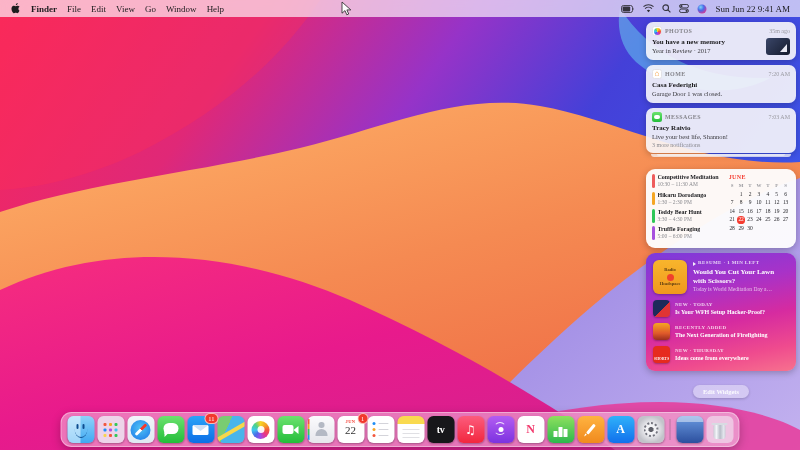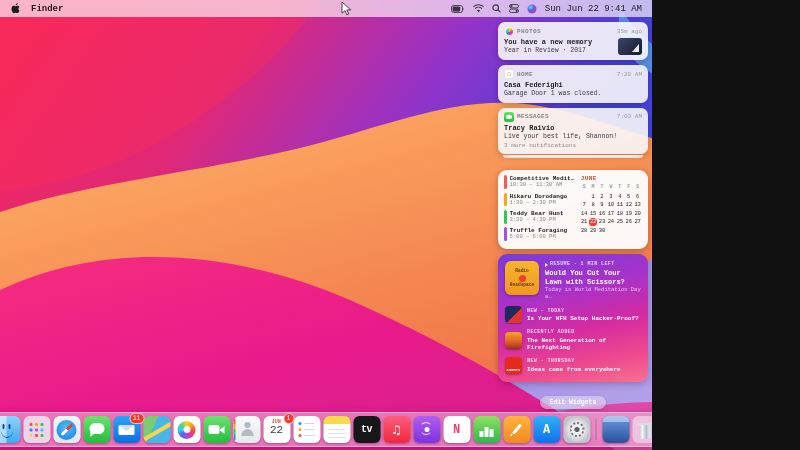--- a/index.html
+++ b/index.html
@@ -1,18 +1,18 @@
 <!DOCTYPE html>
 <html><head>
 <meta charset="utf-8">
 <style>
   html,body{margin:0;padding:0;background:#111;}
   *{box-sizing:border-box;}
-  .screen{position:relative;width:652px;height:450px;overflow:hidden;
-    font-family:Liberation Mono, monospace;-webkit-font-smoothing:antialiased;}
+  .screen{position:relative;width:800px;height:450px;overflow:hidden;
+    font-family:Liberation Serif, serif;-webkit-font-smoothing:antialiased;}
   .wallpaper{position:absolute;inset:0;width:800px;height:450px;display:block;}
 
   
   .menubar{position:absolute;top:0;left:0;right:0;height:17px;
     background:rgba(252,246,252,0.68);backdrop-filter:blur(14px);
     display:flex;align-items:center;justify-content:space-between;
     padding:0 10px;font-size:9px;color:#1c1c1e;}
   .mb-left{display:flex;align-items:center;gap:10px;}
   .apple-wrap{display:flex;align-items:center;}
   .mb-app{font-weight:700;}
@@ -235,20 +235,28 @@
   </svg>
 
   <div class="menubar">
     <div class="mb-left">
       <span class="apple-wrap">
         <svg width="11" height="13" viewBox="0 0 15 17" aria-hidden="true">
             <path fill="#1c1c1e" d="M11.48,8.72c0-1.77,1.45-2.62,1.51-2.66c-0.82-1.2-2.1-1.37-2.56-1.39C9.35,4.56,8.31,5.31,7.76,5.31c-0.55,0-1.4-0.72-2.3-0.7C4.28,4.63,3.18,5.3,2.56,6.36c-1.19,2.06-0.3,5.12,0.85,6.79c0.57,0.82,1.24,1.74,2.12,1.71c0.85-0.03,1.17-0.55,2.2-0.55c1.03,0,1.32,0.55,2.21,0.53c0.91-0.02,1.49-0.83,2.05-1.66c0.65-0.95,0.91-1.87,0.92-1.92C12.89,11.25,11.48,10.7,11.48,8.72z M9.84,3.19c0.45-0.55,0.76-1.31,0.67-2.07C9.86,1.15,9.07,1.56,8.6,2.11C8.18,2.6,7.81,3.38,7.91,4.12C8.64,4.18,9.39,3.75,9.84,3.19z"></path>
           </svg>
       </span>
       <span class="mb-app">Finder</span>
+      <span id="mb-menus" style="display:flex;gap:10px;">
+          <span class="mb-item">File</span>
+          <span class="mb-item">Edit</span>
+          <span class="mb-item">View</span>
+          <span class="mb-item">Go</span>
+          <span class="mb-item">Window</span>
+          <span class="mb-item">Help</span>
+        </span>
     </div>
     <div class="mb-right">
       <span class="st-icon">
         <svg width="14" height="8" viewBox="0 0 14 8">
             <rect x="0.5" y="0.5" width="11" height="7" rx="2" fill="none" stroke="#1c1c1e" stroke-opacity="0.75"></rect>
             <rect x="1.6" y="1.6" width="7.6" height="4.8" rx="1" fill="#1c1c1e" fill-opacity="0.85"></rect>
             <path d="M12.3,2.6 v2.8 c0.9,-0.2 0.9,-2.6 0,-2.8 z" fill="#1c1c1e" fill-opacity="0.6"></path>
           </svg>
       </span>
       <span class="st-icon">

